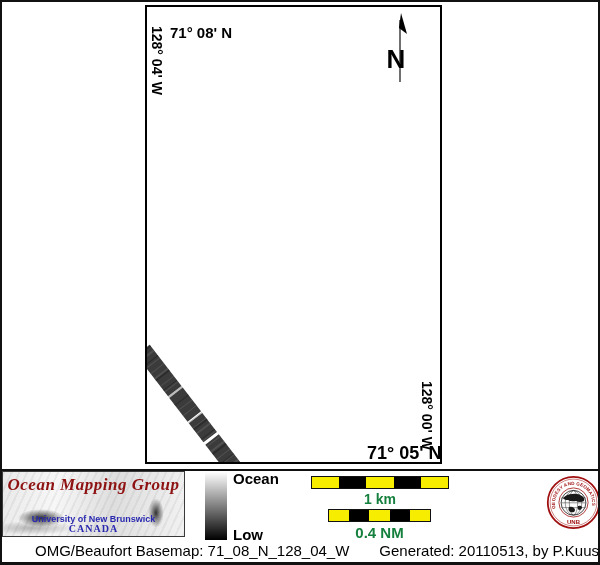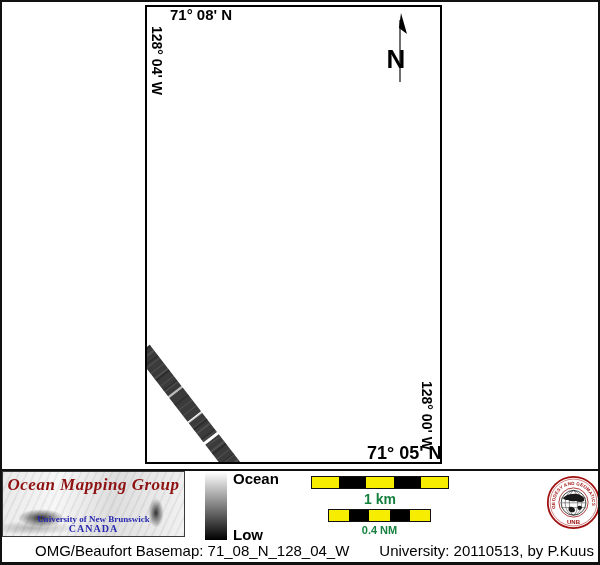--- a/index.html
+++ b/index.html
@@ -4,21 +4,21 @@
 <style>
   html,body{margin:0;padding:0;background:#888;}
   .page{
     position:relative;width:600px;height:565px;background:#ffffff;
     font-family:"Liberation Sans", sans-serif;overflow:hidden;
   }
   .outer-border{position:absolute;inset:0;border:2px solid #111;border-bottom-width:3px;pointer-events:none;z-index:40;}
   
   .map-frame{position:absolute;left:145px;top:5px;width:297px;height:459px;border:2px solid #000;box-sizing:border-box;background:#fff;}
   .coord{position:absolute;color:#000;font-weight:bold;white-space:nowrap;}
-  .coord-top{left:170px;top:6px;font-size:15px;}
+  .coord-top{left:170px;top:24px;font-size:15px;}
   .coord-bottom{left:367px;top:443px;font-size:18px;}
   .coord-vert{writing-mode:vertical-rl;text-orientation:mixed;font-size:14px;}
   .coord-left{left:149px;top:26px;}
   .coord-right{left:419px;top:381px;}
   .north-svg{position:absolute;left:383px;top:12px;}
   .swath-svg{position:absolute;left:147px;top:7px;}
   
   .footer-sep{position:absolute;left:0;top:469px;width:600px;height:2px;background:#111;}
   .logo-box{
     position:absolute;left:2px;top:471px;width:183px;height:66px;border:1px solid #3a3a3a;box-sizing:border-box;
@@ -26,34 +26,34 @@
       radial-gradient(ellipse 34px 13px at 38px 46px, rgba(25,25,25,.92), rgba(25,25,25,0) 68%),
       radial-gradient(ellipse 11px 21px at 153px 41px, rgba(30,30,30,.9), rgba(30,30,30,0) 70%),
       radial-gradient(ellipse 60px 10px at 30px 56px, rgba(60,60,60,.35), rgba(60,60,60,0) 70%),
       repeating-linear-gradient(115deg, rgba(0,0,0,0.05) 0 2px, rgba(0,0,0,0) 2px 7px),
       linear-gradient(100deg,#e9e9e9,#f7f7f7 30%,#dedede 60%,#f2f2f2);
   }
   .logo-title{
     margin-top:3px;text-align:center;font-family:"Liberation Serif",serif;font-style:italic;font-weight:bold;
     font-size:17px;letter-spacing:.5px;
   }
-  .logo-sub{position:absolute;left:0;right:0;bottom:12px;text-align:center;font-family:Liberation Serif, serif;font-weight:bold;font-size:9px;}
+  .logo-sub{position:absolute;left:0;right:0;bottom:12px;text-align:center;font-family:Liberation Sans, sans-serif;font-weight:bold;font-size:9px;}
   .logo-country{position:absolute;left:0;right:0;bottom:2px;text-align:center;font-family:"Liberation Serif",serif;font-weight:bold;font-size:10px;letter-spacing:1px;}
   .grad-bar{position:absolute;left:205px;top:472px;width:22px;height:68px;background:linear-gradient(#ffffff,#000000);}
   .grad-label{position:absolute;font-size:15px;font-weight:bold;color:#000;}
   .grad-high{left:233px;top:470px;}
   .grad-low{left:233px;top:526px;}
   .scalebar{position:absolute;}
   .scalebar .bar{display:flex;border:1px solid #111;box-sizing:border-box;height:13px;width:100%;}
   .scalebar .bar span{flex:1;}
   .scalebar .bar-label{text-align:center;font-weight:bold;color:#15803d;margin-top:2px;}
   .sb-km{left:311px;top:476px;width:138px;}
   .sb-km .bar-label{font-size:14px;}
   .sb-nm{left:328px;top:509px;width:103px;}
-  .sb-nm .bar-label{font-size:11px;}
+  .sb-nm .bar-label{font-size:15px;}
   .seal-svg{position:absolute;left:545px;top:474px;}
   .footer-line{position:absolute;left:35px;top:542px;width:560px;font-size:15px;color:#000;display:flex;gap:30px;white-space:nowrap;text-align:center;}
 </style>
 </head>
 <body>
 
 <div class="page">
   <div class="outer-border"></div>
 
   <div class="map-frame"></div>
@@ -126,15 +126,15 @@
     <line x1="16.5" y1="24" x2="40.5" y2="24" stroke="#1c1c1c" stroke-width="0.45"></line>
     <line x1="16.1" y1="28.8" x2="40.9" y2="28.8" stroke="#1c1c1c" stroke-width="0.45"></line>
     <line x1="16.5" y1="33.6" x2="40.5" y2="33.6" stroke="#1c1c1c" stroke-width="0.45"></line>
     <path d="M18 24 q4 -4 9 -4 q6 -1 10 2 q3 2 2 5 q-4 2 -8 0 q-5 1 -8 -1 q-4 0 -5 -2 z" fill="#1a1a1a"></path>
     <path d="M24 33 q3 -1 5 1 q2 2 0 4 q-3 1 -5 -1 q-1 -2 0 -4 z" fill="#1a1a1a"></path>
     <path d="M33 32 q3 -1 4 1 q0 3 -3 3 q-2 -1 -1 -4 z" fill="#1a1a1a"></path>
   </svg>
 
   <div class="footer-line">
     <span>OMG/Beaufort Basemap: 71_08_N_128_04_W</span>
-    <span>University: 20110513, by P.Kuus</span>
+    <span>Generated: 20110513, by P.Kuus</span>
   </div>
 </div>
 
 </body></html>

